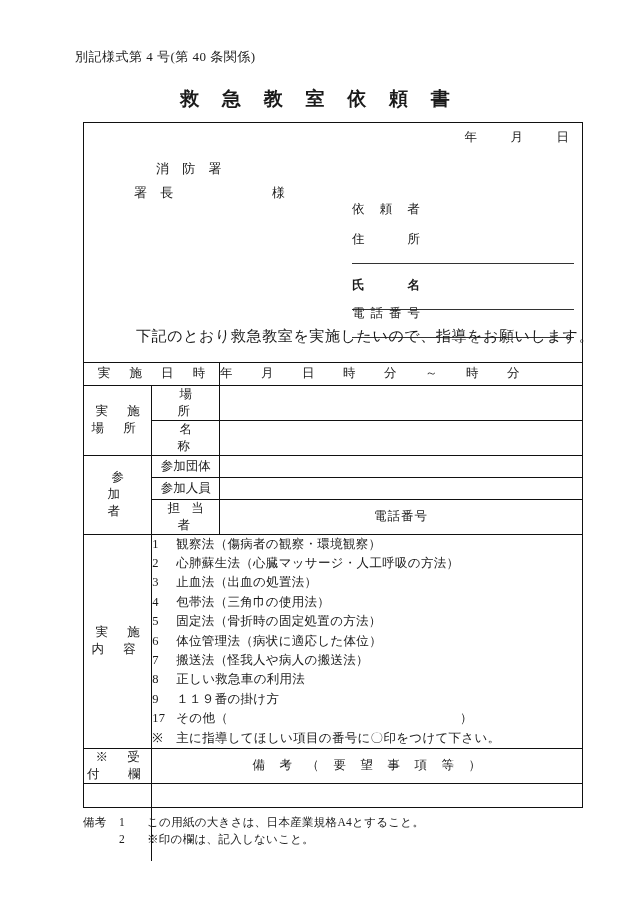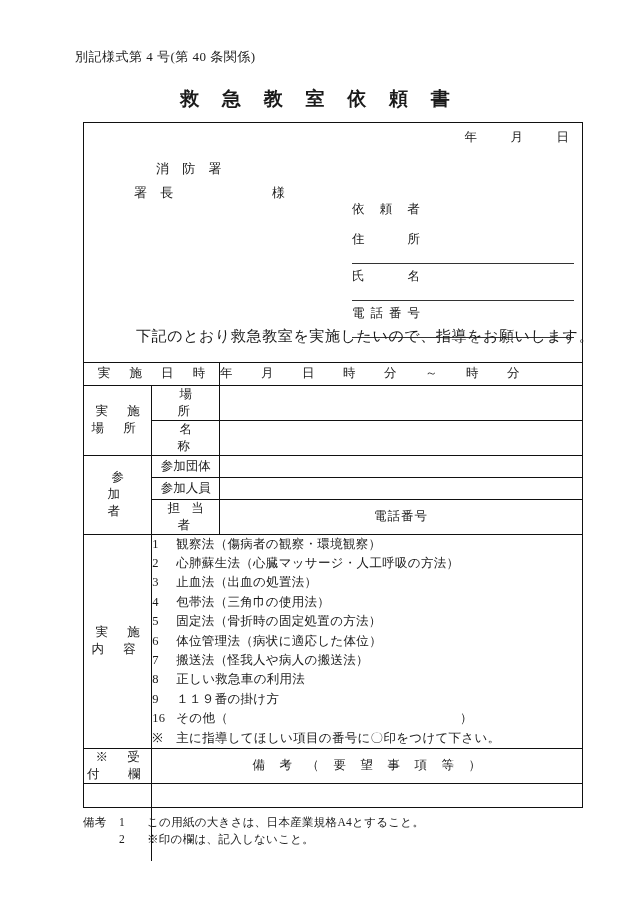--- a/index.html
+++ b/index.html
@@ -98,21 +98,21 @@
     font-size: 12.5px;
     border-bottom: 1px solid #333;
     padding-bottom: 15px;
     box-sizing: border-box;
   }
   .field .flabel {
     display: inline-block;
     letter-spacing: 6px;
   }
   .f-addr  { top: 108px; }
-  .f-name  { top: 145px; }
+  .f-name  { top: 154px; font-weight: bold; }
   .f-tel   { top: 182px; }
   .f-addr .flabel, .f-name .flabel { padding-right: 10px; }
 
   .request-sentence {
     position: absolute;
     left: 52px; top: 204px;
     font-size: 15px;
     letter-spacing: 0.6px;
     white-space: nowrap;
   }
@@ -279,21 +279,21 @@
           <td class="noright content-cell" colspan="2">
             <div class="citem"><span class="cnum">1</span><span>観察法（傷病者の観察・環境観察）</span></div>
             <div class="citem"><span class="cnum">2</span><span>心肺蘇生法（心臓マッサージ・人工呼吸の方法）</span></div>
             <div class="citem"><span class="cnum">3</span><span>止血法（出血の処置法）</span></div>
             <div class="citem"><span class="cnum">4</span><span>包帯法（三角巾の使用法）</span></div>
             <div class="citem"><span class="cnum">5</span><span>固定法（骨折時の固定処置の方法）</span></div>
             <div class="citem"><span class="cnum">6</span><span>体位管理法（病状に適応した体位）</span></div>
             <div class="citem"><span class="cnum">7</span><span>搬送法（怪我人や病人の搬送法）</span></div>
             <div class="citem"><span class="cnum">8</span><span>正しい救急車の利用法</span></div>
             <div class="citem"><span class="cnum">9</span><span>１１９番の掛け方</span></div>
-            <div class="citem"><span class="cnum">16</span><span>その他（</span><span class="paren-fill"></span><span>）</span></div>
+            <div class="citem"><span class="cnum">17</span><span>その他（</span><span class="paren-fill"></span><span>）</span></div>
             <div class="citem note"><span class="cnum">※</span><span>主に指導してほしい項目の番号に〇印をつけて下さい。</span></div>
           </td>
         </tr>
 
         <tr class="row-h">
           <td class="lbl-wide noleft">※ 受　付　欄</td>
           <td class="noright tel-center" colspan="2">備　考　（　要　望　事　項　等　）</td>
         </tr>
 
         <tr class="blank-row">

